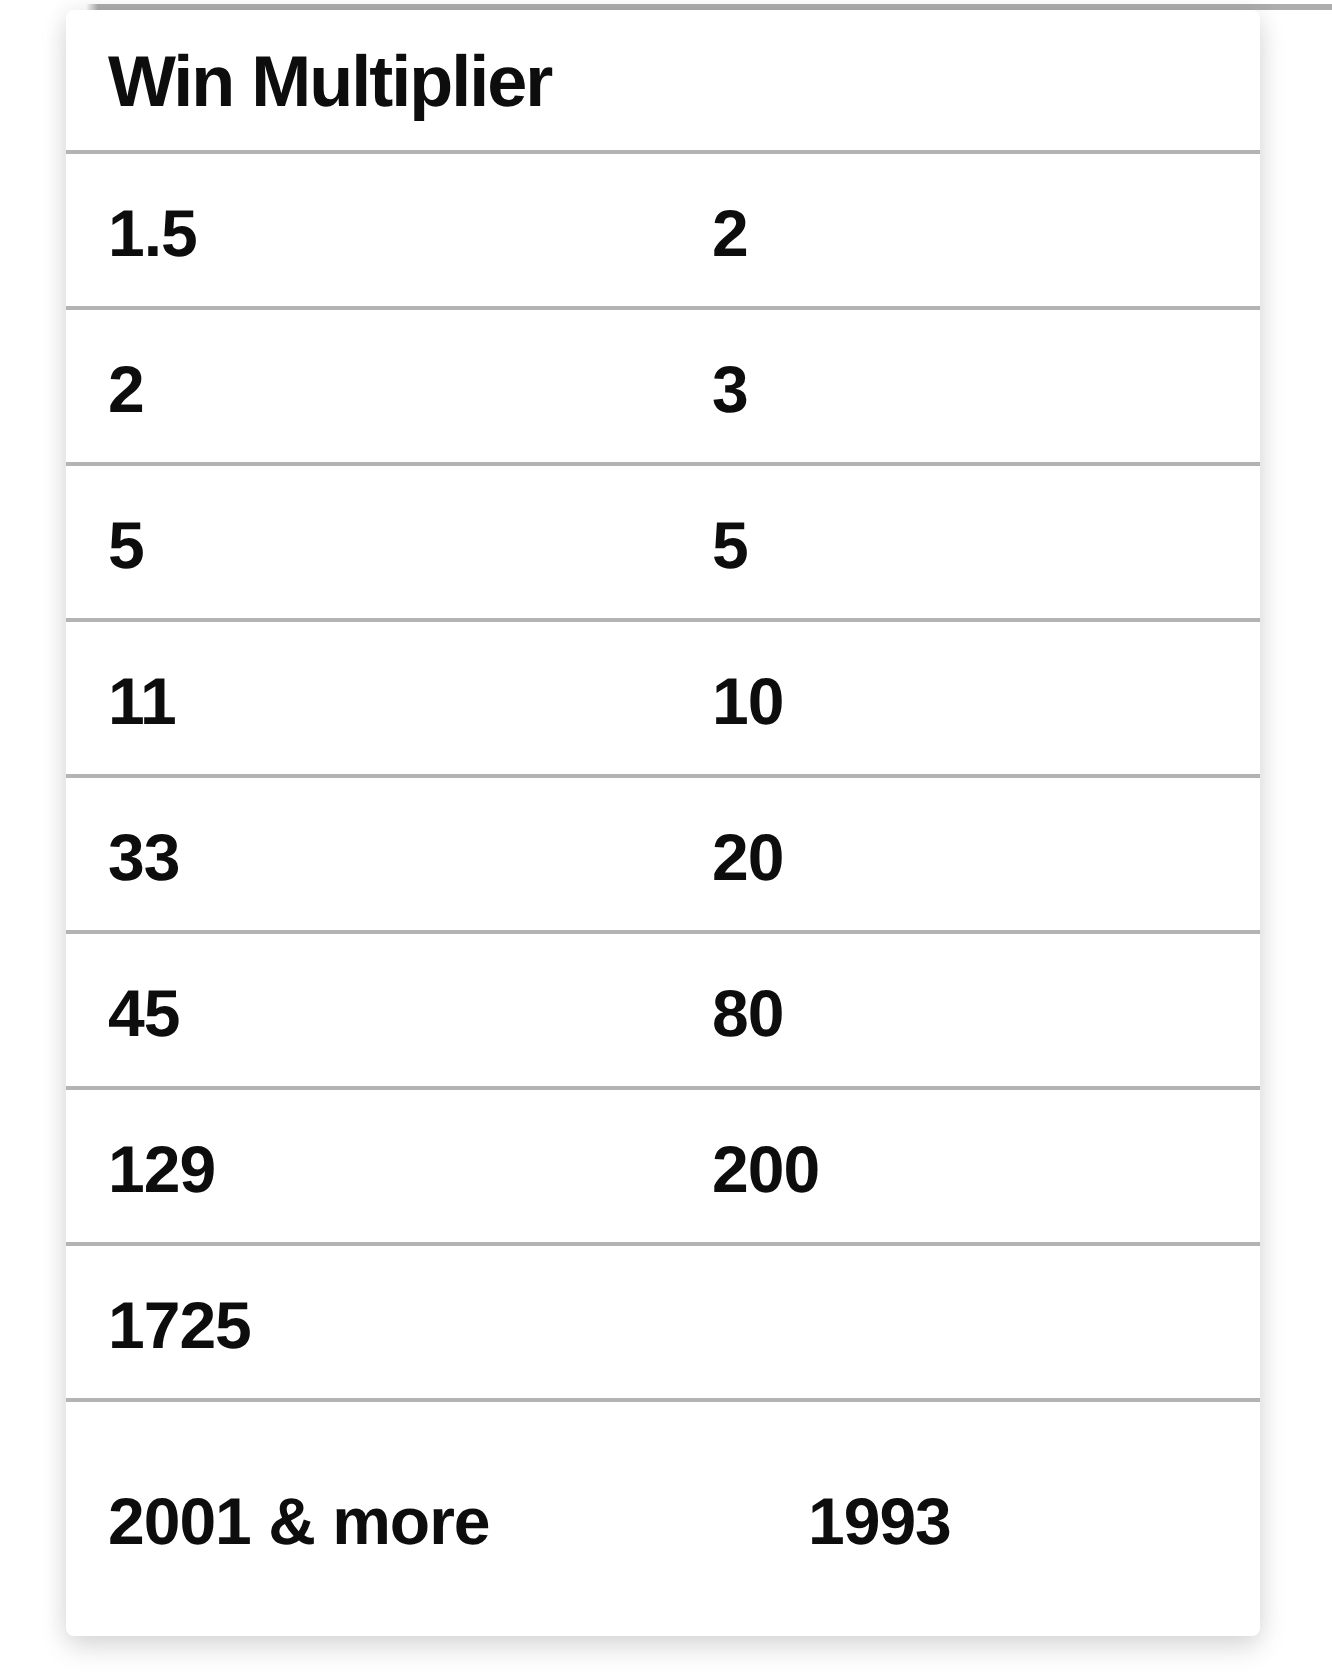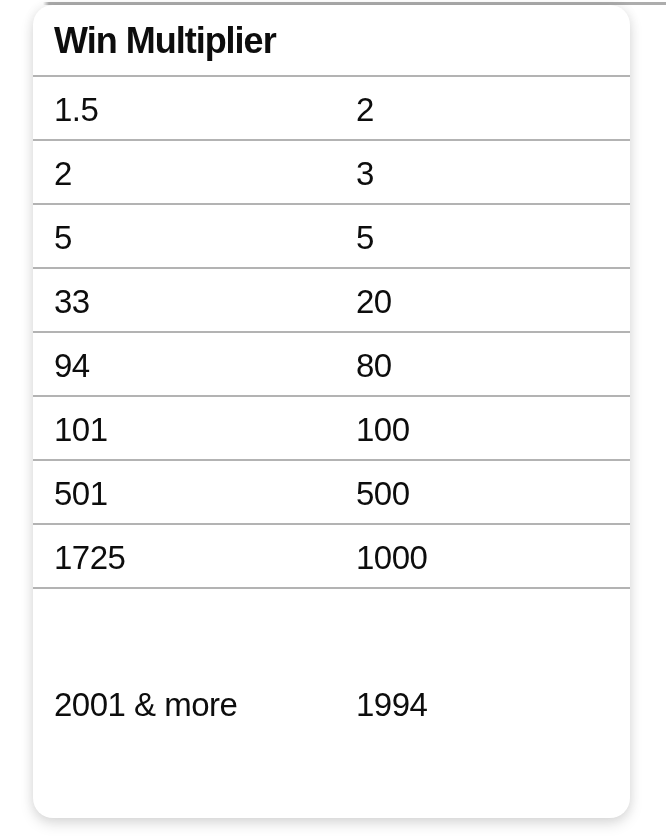--- a/index.html
+++ b/index.html
@@ -27,21 +27,21 @@
   }
 
   
   .card {
     position: absolute;
     top: 5px;
     left: 33px;
     width: 597px;
     height: 813px;
     background: #ffffff;
-    border-radius: 20px;
+    border-radius: 4px;
     box-shadow: 0 6px 14px rgba(0,0,0,0.13), 0 0 12px rgba(0,0,0,0.07);
     display: flex;
     flex-direction: column;
     overflow: hidden;
   }
 
   .t-row {
     display: grid;
     grid-template-columns: 302px 1fr;
     align-items: center;
@@ -52,29 +52,30 @@
   }
 
   .t-row.header {
     height: 72px;
     font-weight: 700;
     font-size: 36px;
     letter-spacing: -1px;
   }
 
   .t-row.body {
-    height: 64px;
-    font-weight: 400;
+    height: 78px;
+    font-weight: 700;
     font-size: 33px;
     letter-spacing: -0.5px;
   }
 
   .t-row:last-child {
     border-bottom: none;
     flex: 1 1 auto;
+    gap: 48px;
   }
 
   .cell {
     white-space: nowrap;
     line-height: 1;
     padding-top: 2px;
   }
 </style>
 </head>
 <body>
@@ -95,44 +96,43 @@
   <div class="t-row body">
     <div class="cell">2</div>
     <div class="cell">3</div>
   </div>
 
   <div class="t-row body">
     <div class="cell">5</div>
     <div class="cell">5</div>
   </div>
 
+  <div class="t-row body">
+    <div class="cell">11</div>
+    <div class="cell">10</div>
+  </div>
 
   <div class="t-row body">
     <div class="cell">33</div>
     <div class="cell">20</div>
   </div>
 
   <div class="t-row body">
-    <div class="cell">94</div>
+    <div class="cell">45</div>
     <div class="cell">80</div>
   </div>
 
   <div class="t-row body">
-    <div class="cell">101</div>
-    <div class="cell">100</div>
+    <div class="cell">129</div>
+    <div class="cell">200</div>
   </div>
 
-  <div class="t-row body">
-    <div class="cell">501</div>
-    <div class="cell">500</div>
-  </div>
 
   <div class="t-row body">
     <div class="cell">1725</div>
-    <div class="cell">1000</div>
   </div>
 
   <div class="t-row body">
     <div class="cell">2001 &amp; more</div>
-    <div class="cell">1994</div>
+    <div class="cell">1993</div>
   </div>
 
 </div>
 
 </body></html>

